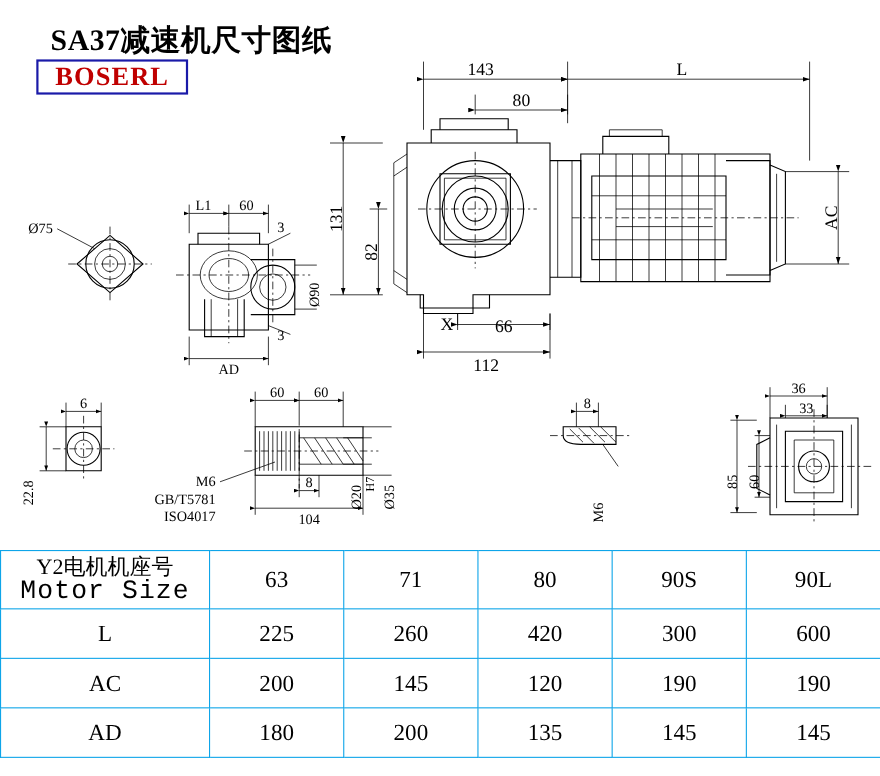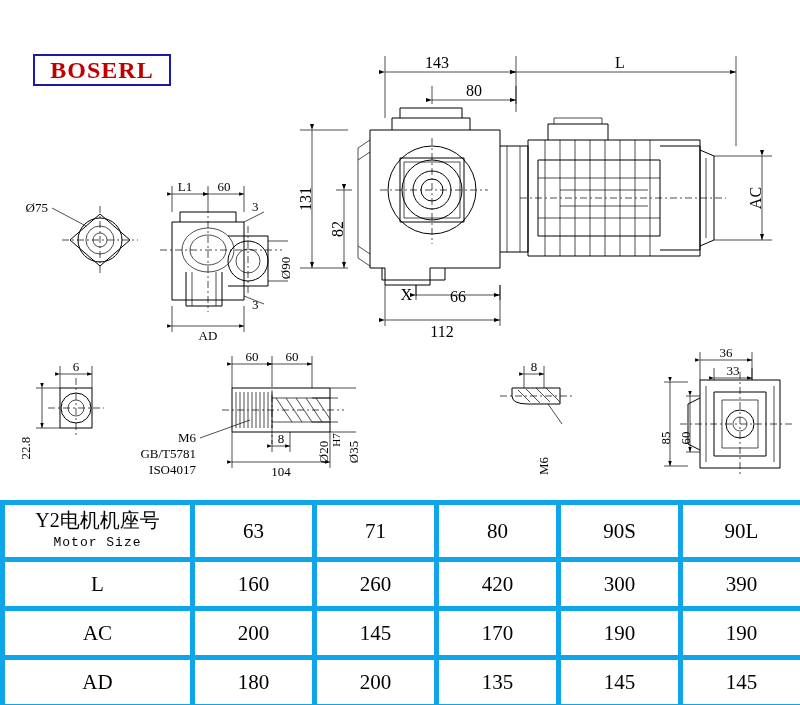--- a/index.html
+++ b/index.html
@@ -83,50 +83,51 @@
   
   #spec-table {
     position: absolute;
     left: 0px;
     top: 500px;
     width: 800px;
     border-collapse: collapse;
     table-layout: fixed;
   }
   #spec-table td {
-    border: 5px solid #0ea5e9;
+    border: 1px solid #0ea5e9;
     text-align: center;
     font-family: "Liberation Serif", serif;
     font-size: 21px;
     height: 44px;
     padding: 0;
   }
   #spec-table td.rowhdr {
     font-size: 21px;
   }
   #spec-table tr.hdr td {
     height: 52px;
   }
   .hdr-cn {
     font-size: 20px;
     line-height: 23px;
     font-family: "Liberation Serif", serif;
   }
   .hdr-en {
-    font-size: 13px;
+    font-size: 24px;
     line-height: 22px;
     font-family: "Liberation Mono", monospace;
     letter-spacing: 1px;
   }
 </style>
 </head>
 <body>
 
 <div class="page">
 
+  <div id="title">SA37减速机尺寸图纸</div>
 
   <div id="logo-box">
     <div id="logo-text">BOSERL</div>
   </div>
 
   <svg class="draw" viewBox="0 0 800 705">
     <defs>
       <marker id="ah" markerWidth="10" markerHeight="10" refX="9" refY="3" orient="auto">
         <path d="M0,0 L9,3 L0,6 z" fill="#000"></path>
       </marker>
@@ -443,31 +444,31 @@
           <div class="hdr-en">Motor Size</div>
         </td>
         <td>63</td>
         <td>71</td>
         <td>80</td>
         <td>90S</td>
         <td>90L</td>
       </tr>
       <tr>
         <td class="rowhdr">L</td>
-        <td>160</td>
+        <td>225</td>
         <td>260</td>
         <td>420</td>
         <td>300</td>
-        <td>390</td>
+        <td>600</td>
       </tr>
       <tr>
         <td class="rowhdr">AC</td>
         <td>200</td>
         <td>145</td>
-        <td>170</td>
+        <td>120</td>
         <td>190</td>
         <td>190</td>
       </tr>
       <tr>
         <td class="rowhdr">AD</td>
         <td>180</td>
         <td>200</td>
         <td>135</td>
         <td>145</td>
         <td>145</td>

